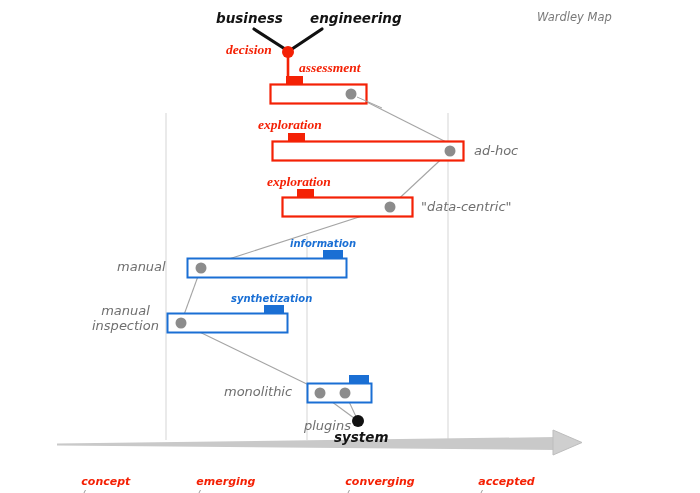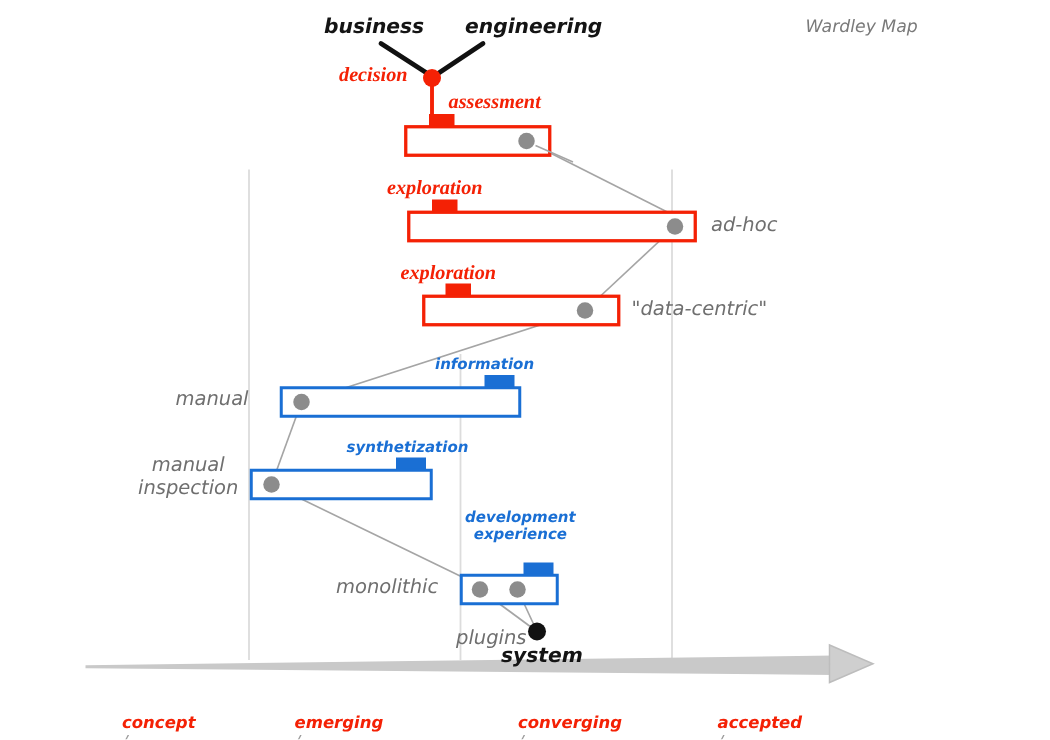--- a/index.html
+++ b/index.html
@@ -177,22 +177,20 @@
   <div class="lbl lbl-red" style="left:267px; top:174px;">exploration</div>
   <div class="lbl lbl-grey" style="left:421px; top:200px;">"data-centric"</div>
 
   <div class="lbl lbl-blue" style="left:290px; top:238px;">information</div>
   <div class="lbl lbl-grey" style="left:117px; top:260px;">manual</div>
 
   <div class="lbl lbl-blue" style="left:231px; top:293px;">synthetization</div>
   <div class="lbl lbl-grey ctr" style="left:92px; top:304px;">manual
 inspection</div>
 
-  <div class="lbl lbl-blue ctr" style="left:310px; top:340px;">development
-experience</div>
   <div class="lbl lbl-grey" style="left:224px; top:385px;">monolithic</div>
   <div class="lbl lbl-grey" style="left:304px; top:419px;text-align:right;">plugins</div>
 
   <div class="lbl lbl-black" style="left:334px; top:430px;">system</div>
 
   <div class="axis-lbl" style="left:66px; top:462px;">
     <span class="a">concept</span>
     <span class="s">/</span>
     
   </div>

